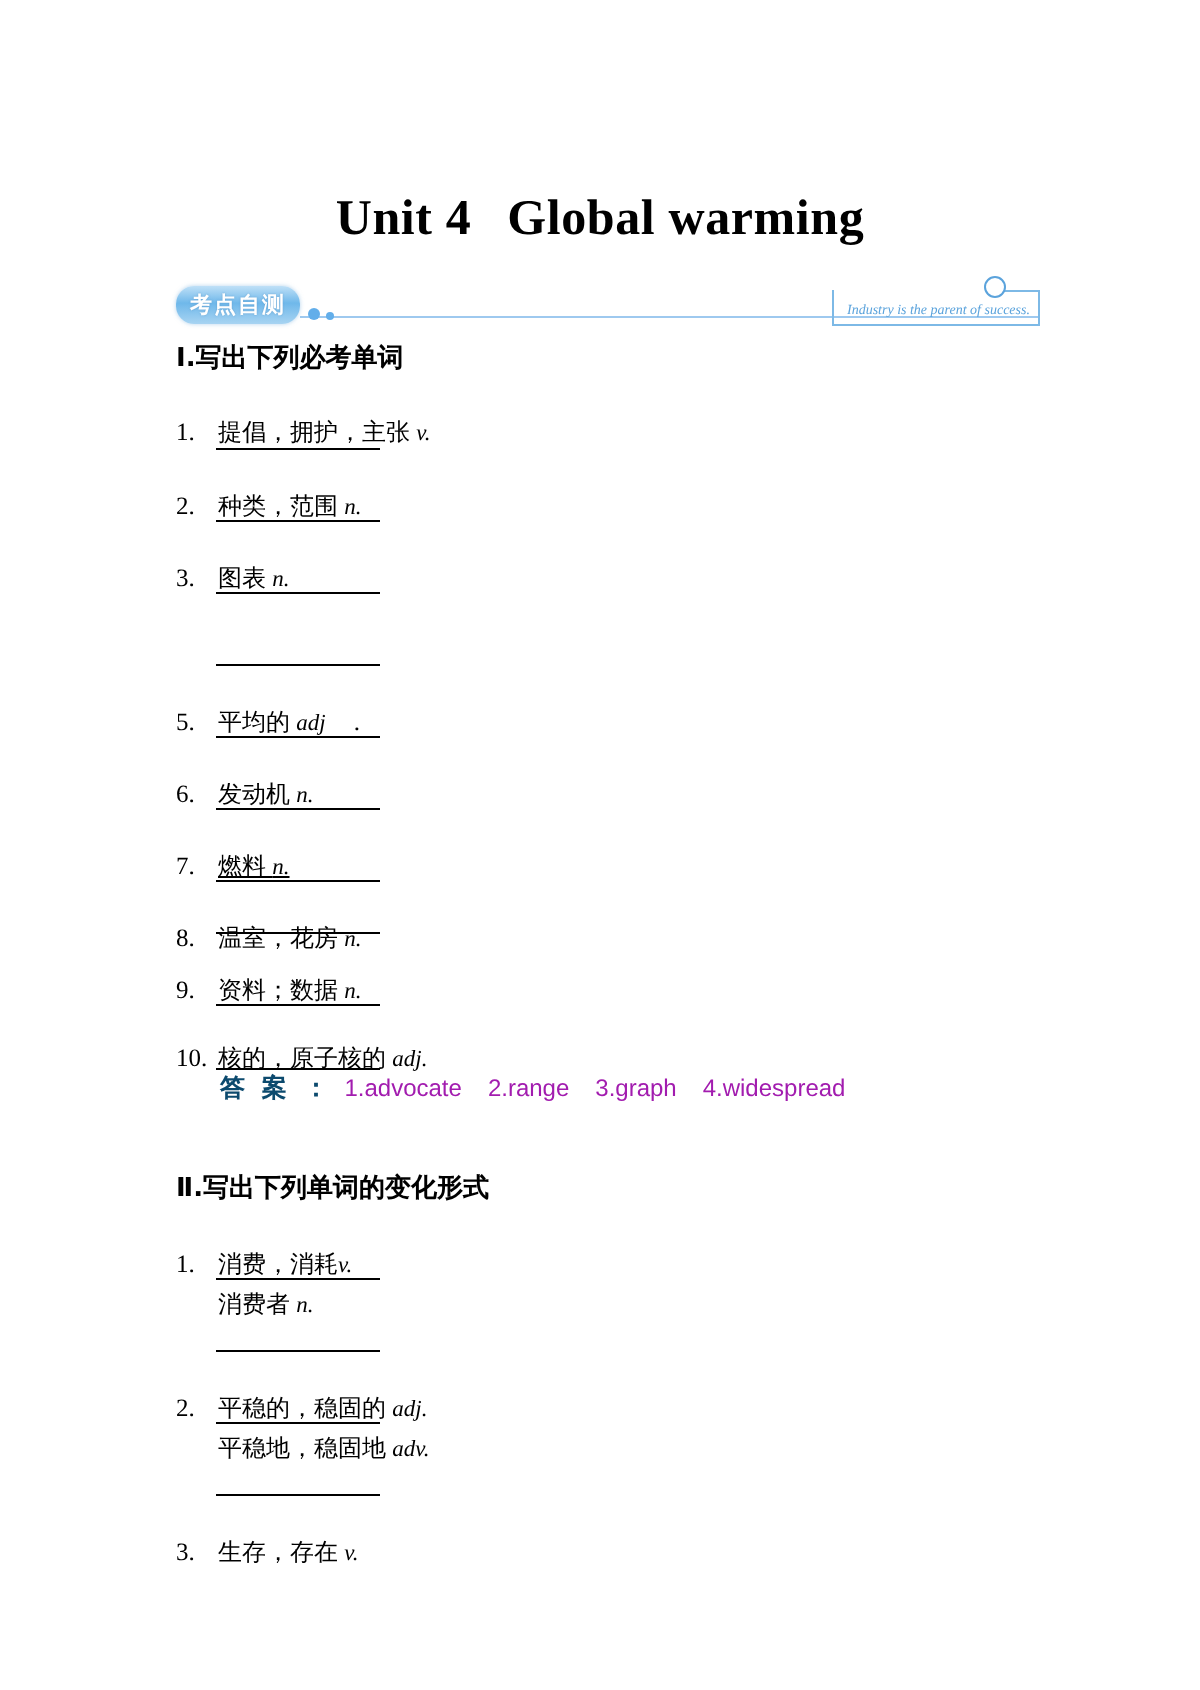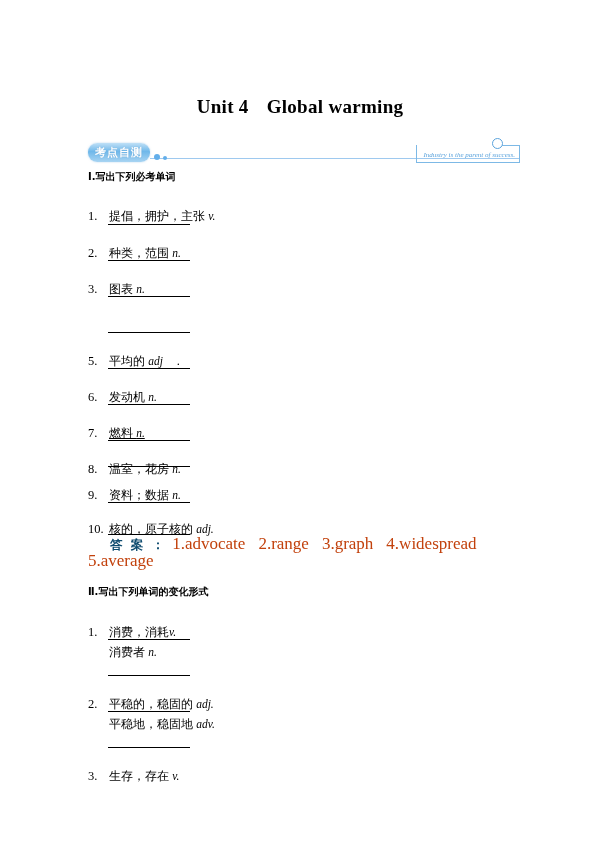--- a/index.html
+++ b/index.html
@@ -24,21 +24,21 @@
     background: #fff;
   }
 
   
   .doc-title {
     position: absolute;
     left: 0;
     top: 96px;
     width: 600px;
     text-align: center;
-    font-size: 19px;
+    font-size: 25px;
     font-weight: bold;
     letter-spacing: 0.3px;
     font-family: "Liberation Serif", "DejaVu Serif", serif;
   }
   .doc-title .t-gap { display: inline-block; width: 18px; }
 
   
   .banner {
     position: absolute;
     left: 88px;
@@ -122,21 +122,21 @@
     height: 9px;
     border: 1.6px solid #5ba3dc;
     border-radius: 50%;
     background: #fff;
   }
 
   
   .section-head {
     position: absolute;
     left: 88px;
-    font-size: 10px;
+    font-size: 13px;
     font-weight: bold;
     font-family: "DejaVu Sans", "Liberation Sans", sans-serif;
     white-space: nowrap;
   }
 
   .q-item {
     position: absolute;
     left: 88px;
     white-space: nowrap;
     font-size: 12.5px;
@@ -180,23 +180,23 @@
     font-size: 12px;
   }
   .ans-label {
     color: #0c4a6e;
     font-weight: bold;
     font-family: "DejaVu Sans", "Liberation Sans", sans-serif;
     font-size: 12.5px;
     letter-spacing: 2px;
   }
   .ans-text {
-    color: #c2410c;
-    font-family: Liberation Serif, serif;
-    font-size: 17px;
+    color: #a21caf;
+    font-family: Liberation Sans, sans-serif;
+    font-size: 12px;
   }
   .ans-row { white-space: nowrap; line-height: 15px; }
   .ans-gap { display: inline-block; width: 13px; }
   .ans-gap-sm { display: inline-block; width: 6px; }
 </style>
 </head>
 <body>
 
 <div class="page">
 
@@ -264,23 +264,20 @@
 
   <div class="q-item" style="top:505px;">
     <span class="q-num wide">10.</span><span class="q-cn">核的，原子核的</span> <span class="q-pos">adj.</span>
   </div>
   <div class="blank-line" style="left:108px; top:534px; width:82px;"></div>
 
   <div class="answer-block" style="top:536px;">
     <div class="ans-row">
       <span style="display:inline-block;width:22px;"></span><span class="ans-label">答 案 ：</span><span class="ans-gap-sm"></span><span class="ans-text">1.advocate</span><span class="ans-gap"></span><span class="ans-text">2.range</span><span class="ans-gap"></span><span class="ans-text">3.graph</span><span class="ans-gap"></span><span class="ans-text">4.widespread</span>
     </div>
-    <div class="ans-row">
-      <span class="ans-text">5.average</span>
-    </div>
   </div>
 
   <div class="section-head" style="top:585px;">Ⅱ.写出下列单词的变化形式</div>
 
   <div class="q-item" style="top:608px;">
     <span class="q-num">1.</span><span class="q-cn">消费，消耗</span><span class="q-pos">v.</span>
   </div>
   <div class="blank-line" style="left:108px; top:639px; width:82px;"></div>
   <div class="q-sub" style="top:644px;">
     <span class="q-cn">消费者</span> <span class="q-pos">n.</span>

